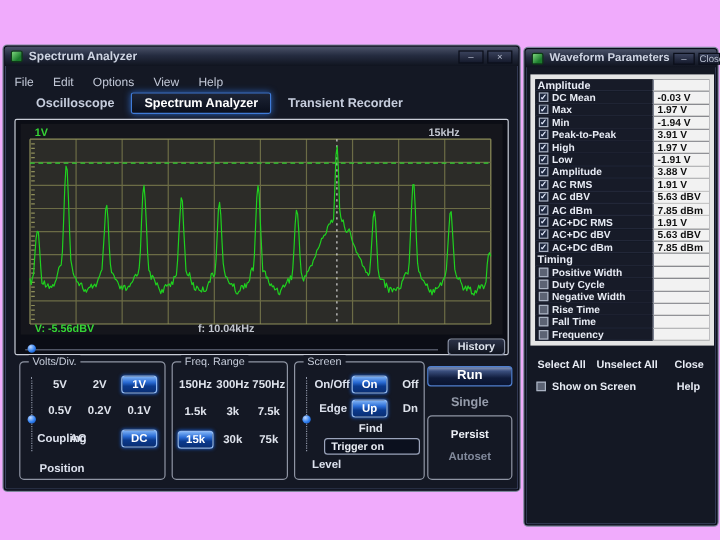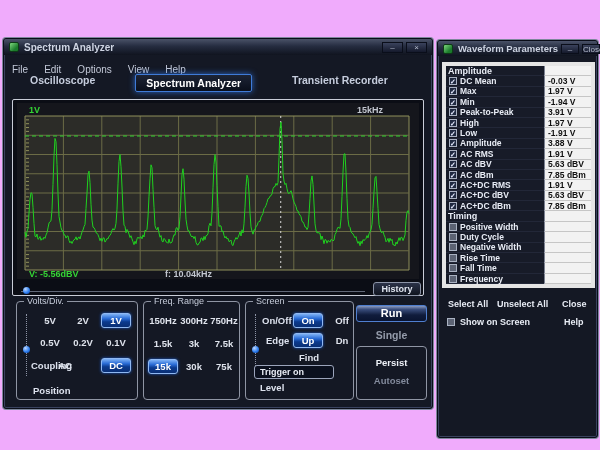--- a/index.html
+++ b/index.html
@@ -19,21 +19,21 @@
   .title { color:#ced4e2; font-size:10px; font-weight:bold; white-space:nowrap; }
   .winbtns { margin-left:auto; display:flex; }
   .winbtn { width:21px; height:11px; margin-left:3px; text-align:center;
             background:linear-gradient(180deg,#3a425c,#151a2c); border:1px solid #0a0e1a;
             color:#b7becf; font-size:8px; line-height:9px; }
 
   .menubar { margin:4px 0 0 8px; }
   .menu-item { color:#c3c9d8; font-size:10px; margin-right:16px;margin-top:40px; }
 
   .tabsrow { position:absolute; left:0; top:35px; width:100%; height:24px;
-             display:flex; align-items:flex-start; padding-left:26px; gap:40px; }
+             display:flex; align-items:center; padding-left:26px; gap:14px; }
   .tab { color:#c6cddd; font-weight:bold; font-size:10.5px; white-space:nowrap; }
   .tab-sel { color:#fff; background:linear-gradient(180deg,#1d2435,#0a0f1c);
              border:1px solid #3f7bd8; box-shadow:0 0 6px rgba(50,120,230,.8);
              padding:2px 10px; border-radius:2px; }
 
   .plotbox { position:absolute; left:8px; top:60px; width:412px; height:197px;
              background:#0b0d15; border:1px solid #c9cdd8; border-radius:2px; }
   #scope-svg { position:absolute; left:4px; top:3px; width:402px; height:176px; }
   .lbl { position:absolute; font-size:9px; font-weight:bold; white-space:nowrap; }
   .green { color:#35d435; } .gray { color:#c2c6cf; }
@@ -58,21 +58,21 @@
   .g-persist { left:352px; top:307px; width:71px; height:54px; }
 
   .vtrack { position:absolute; left:9px; top:12px; height:62px; width:1px;
             border-left:1px dotted #8d94a6; }
   .ctl-label { position:absolute; color:#dde2ee; font-weight:bold; font-size:9.5px; white-space:nowrap; }
   .opt { position:absolute; width:30px; text-align:center; font-size:9.5px; font-weight:bold;
          color:#dfe3ec; white-space:nowrap; }
   .opt-sel { background:linear-gradient(180deg,#7db1f5 0%,#2a6cd6 35%,#0b3a8e 60%,#0a2f74 100%);
              border:1px solid #8fb8f2; border-radius:3px; color:#fff; padding:1px 0;
              box-shadow:0 0 3px #1a5ac8; }
-  .trig-field { position:absolute; left:8px; top:63px; width:80px; height:14px;
+  .trig-field { position:absolute; left:24px; top:63px; width:80px; height:14px;
                 background:#0b101e; border:1px solid #9ba4bb; border-radius:3px;
                 color:#e9edf5; font-size:9px; font-weight:bold; line-height:11px; padding:1px 5px; }
   .run-btn { position:absolute; left:352px; top:266px; width:71px; height:17px;
              background:linear-gradient(180deg,#8a9ac0 0%,#3a4e7d 22%,#101c3c 60%,#0a1430 100%);
              border:1px solid #4f7fd0; border-radius:3px; color:#fff; font-weight:bold;
              font-size:11px; font-family:inherit; line-height:13px; }
   .single-lbl { position:absolute; left:352px; top:290px; width:71px; text-align:center;
                 color:#959cab; font-weight:bold; font-size:10.5px; }
   .persist-lbl { position:absolute; top:10px; width:100%; text-align:center;
                  color:#eef1f7; font-weight:bold; font-size:9.5px; }

